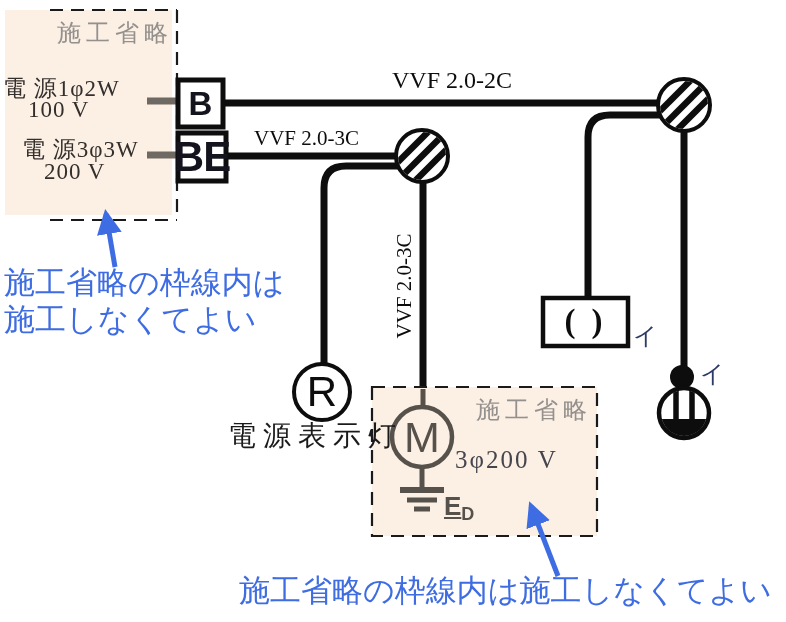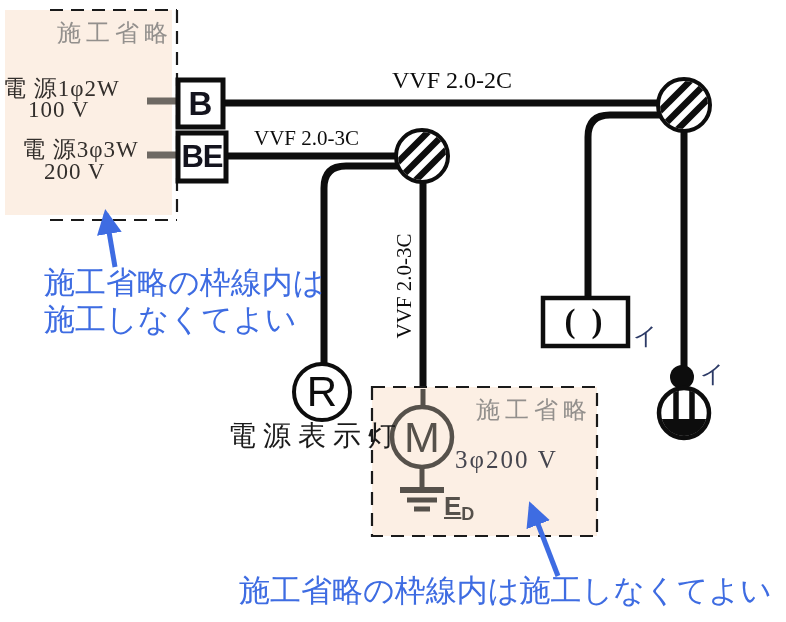--- a/index.html
+++ b/index.html
@@ -144,37 +144,37 @@
   </svg>
 
   <div class="txt gray-label" style="left:57px;top:17px;">施工省略</div>
 
   <div class="txt src-text" style="left:3px;top:73px;">電 源1φ2W</div>
   <div class="txt src-text" style="left:28px;top:97px;">100 V</div>
   <div class="txt src-text" style="left:3px;top:134px;margin-left:19px;">電 源3φ3W</div>
   <div class="txt src-text" style="left:44px;top:159px;">200 V</div>
 
   <div class="txt breaker-label" style="left:178px;top:80px;width:45px;height:47px;font-size:33px;">B</div>
-  <div class="txt breaker-label" style="left:178px;top:133px;width:48px;height:48px;font-size:31px;letter-spacing:-1px;">BE</div>
+  <div class="txt breaker-label" style="left:178px;top:133px;width:48px;height:48px;font-size:42px;letter-spacing:-1px;">BE</div>
 
   <div class="txt cable-label" style="left:392px;top:67px;font-size:24px;">VVF 2.0-2C</div>
   <div class="txt cable-label" style="left:254px;top:126px;font-size:21px;">VVF 2.0-3C</div>
   <div class="txt cable-label v-cable" style="font-size:21px;">VVF 2.0-3C</div>
 
   <div class="txt symbol-letter" style="left:294px;top:364px;width:56px;height:56px;font-size:42px;color:#0d0d0d;">R</div>
   <div class="txt caption" style="left:228px;top:417px;">電源表示灯</div>
 
   <div class="txt gray-label" style="left:476px;top:394px;">施工省略</div>
   <div class="txt symbol-letter" style="left:392px;top:407px;width:60px;height:60px;font-size:43px;color:#56514b;">M</div>
   <div class="txt rating" style="left:455px;top:446px;">3φ200 V</div>
   <div class="txt ground-label" style="left:444px;top:491px;text-decoration:underline;"><span>E</span><sub>D</sub></div>
 
   <div class="txt switch-glyph" style="left:543px;top:297px;width:85px;height:48px;">( )</div>
   <div class="txt iv-tag" style="left:633px;top:320px;">イ</div>
   <div class="txt iv-tag" style="left:700px;top:358px;">イ</div>
 
-  <div class="txt blue-note" style="left:4px;top:264px;margin-left:40px;">
+  <div class="txt blue-note" style="left:4px;top:264px;">
     <div>施工省略の枠線内は</div>
     <div>施工しなくてよい</div>
   </div>
   <div class="txt blue-note" style="left:239px;top:572px;">施工省略の枠線内は施工しなくてよい</div>
 
 </div>
 
 </body></html>

